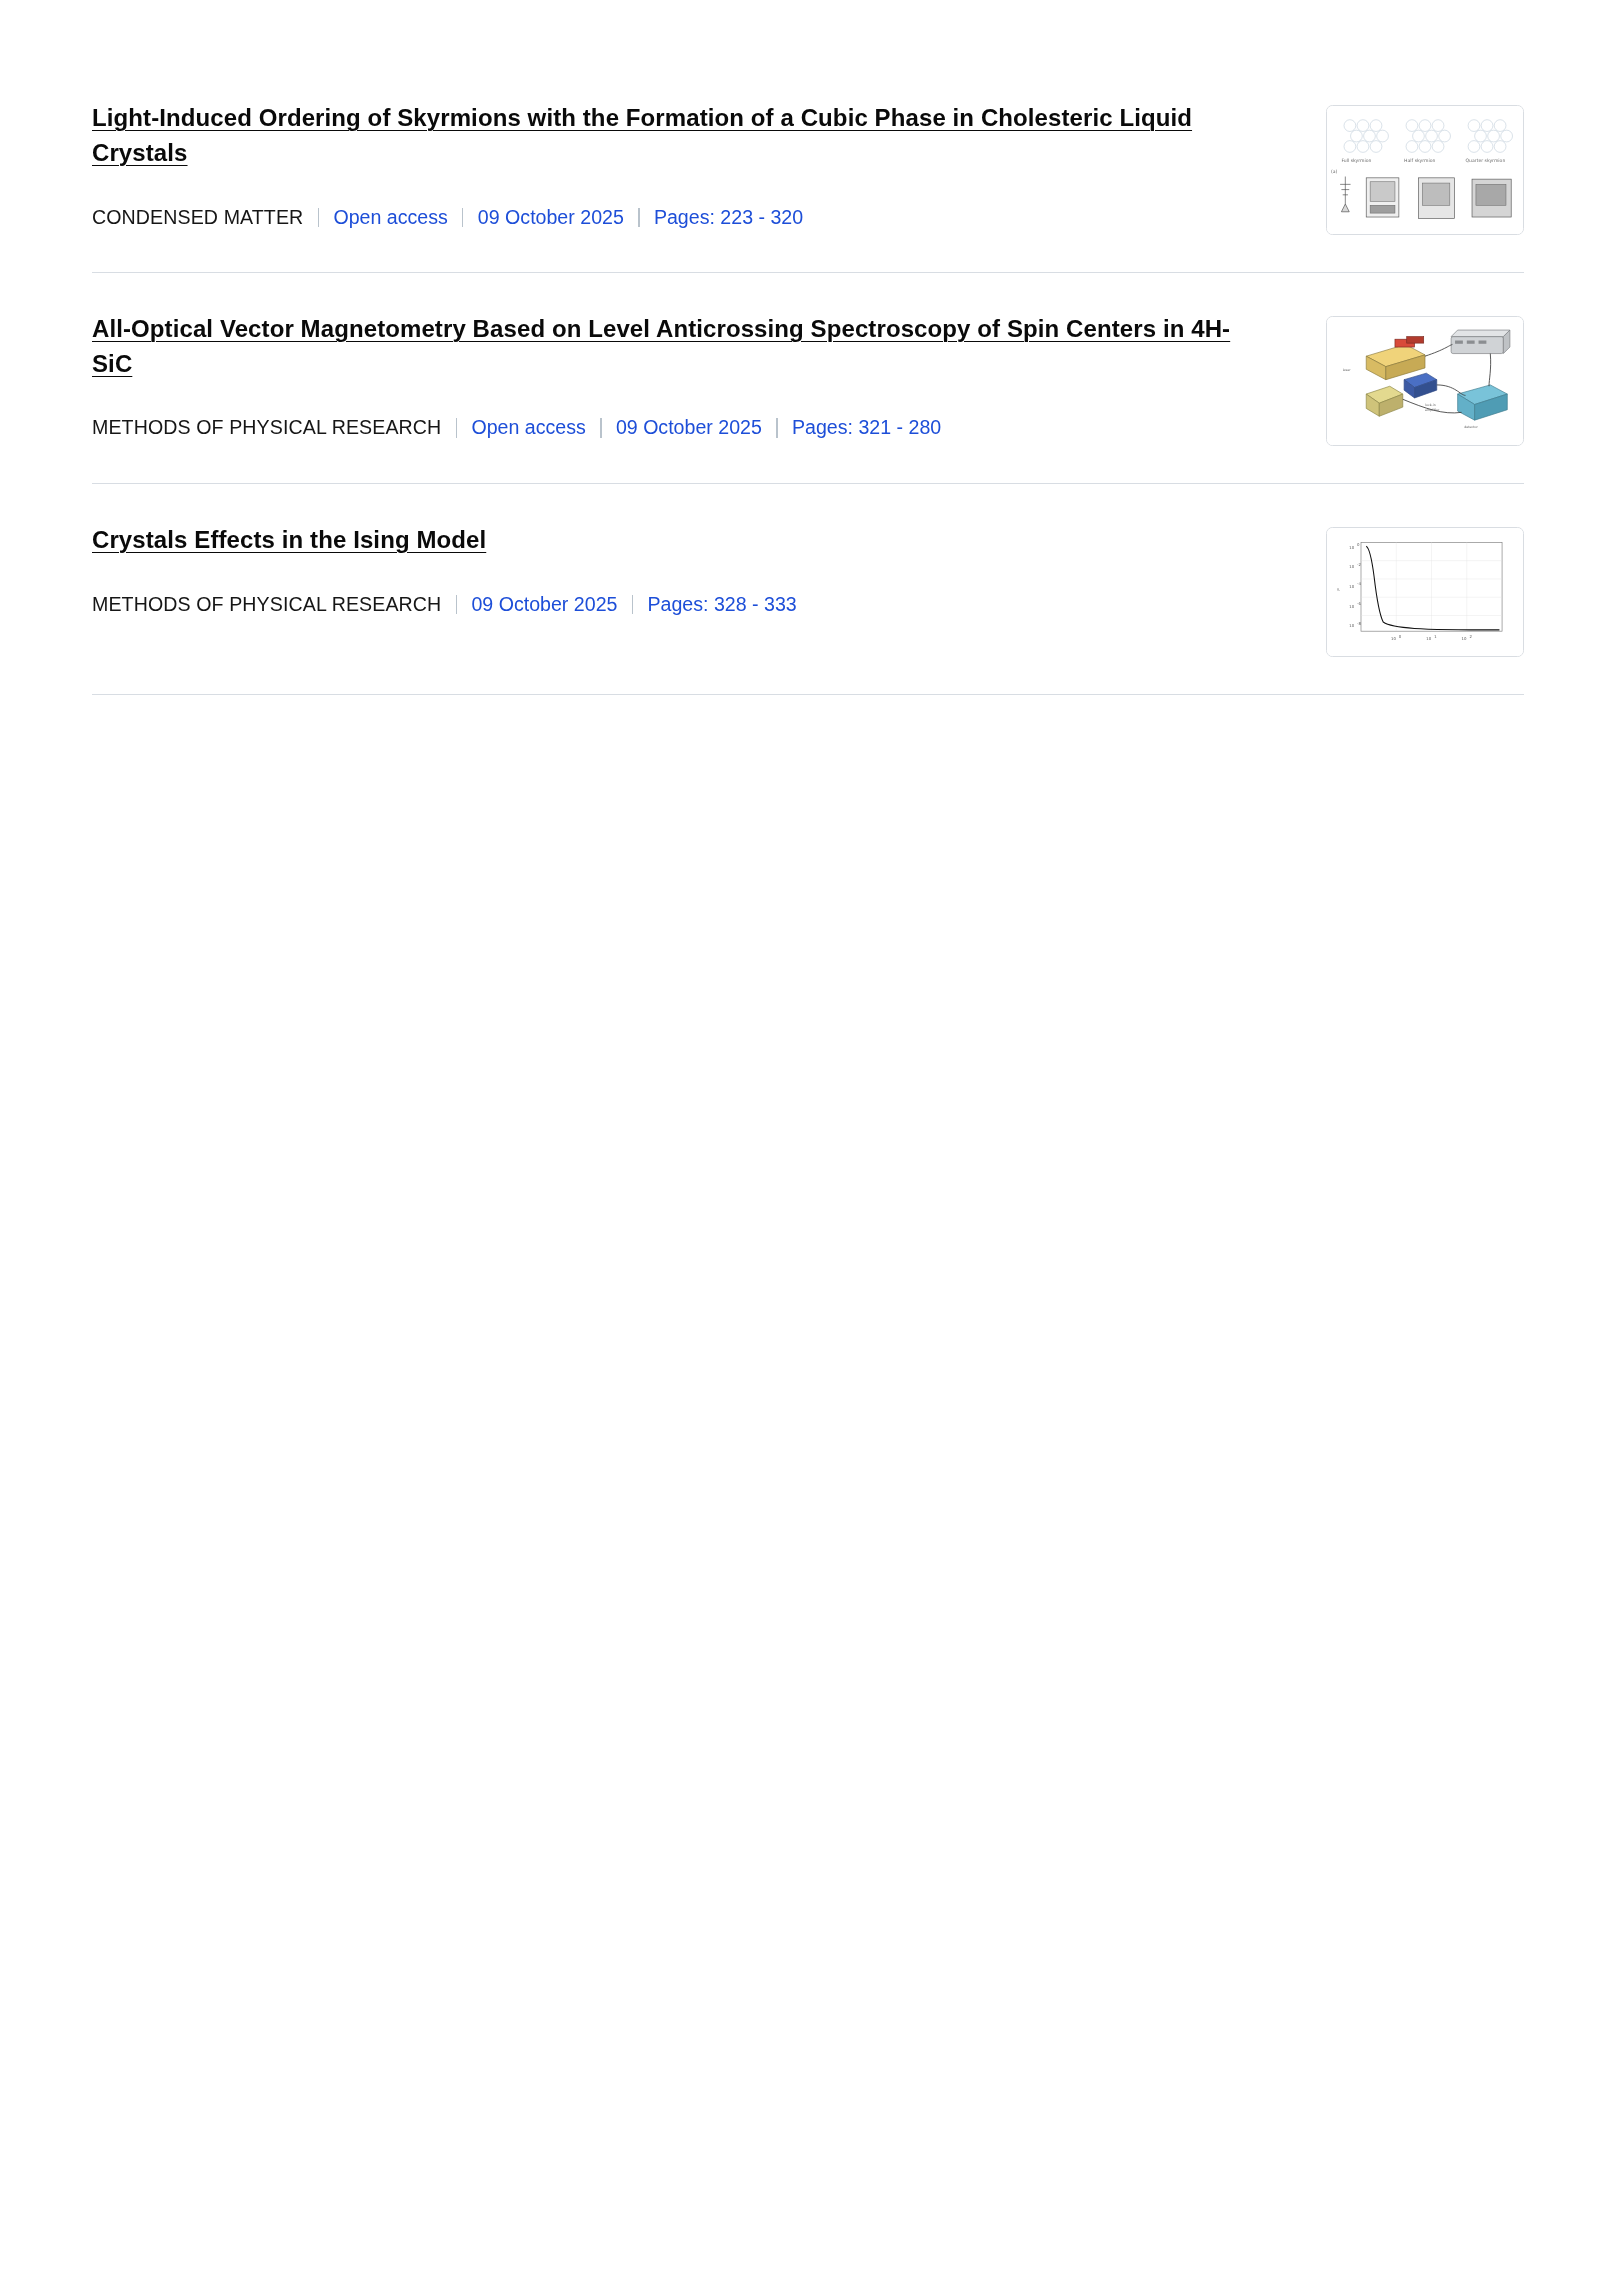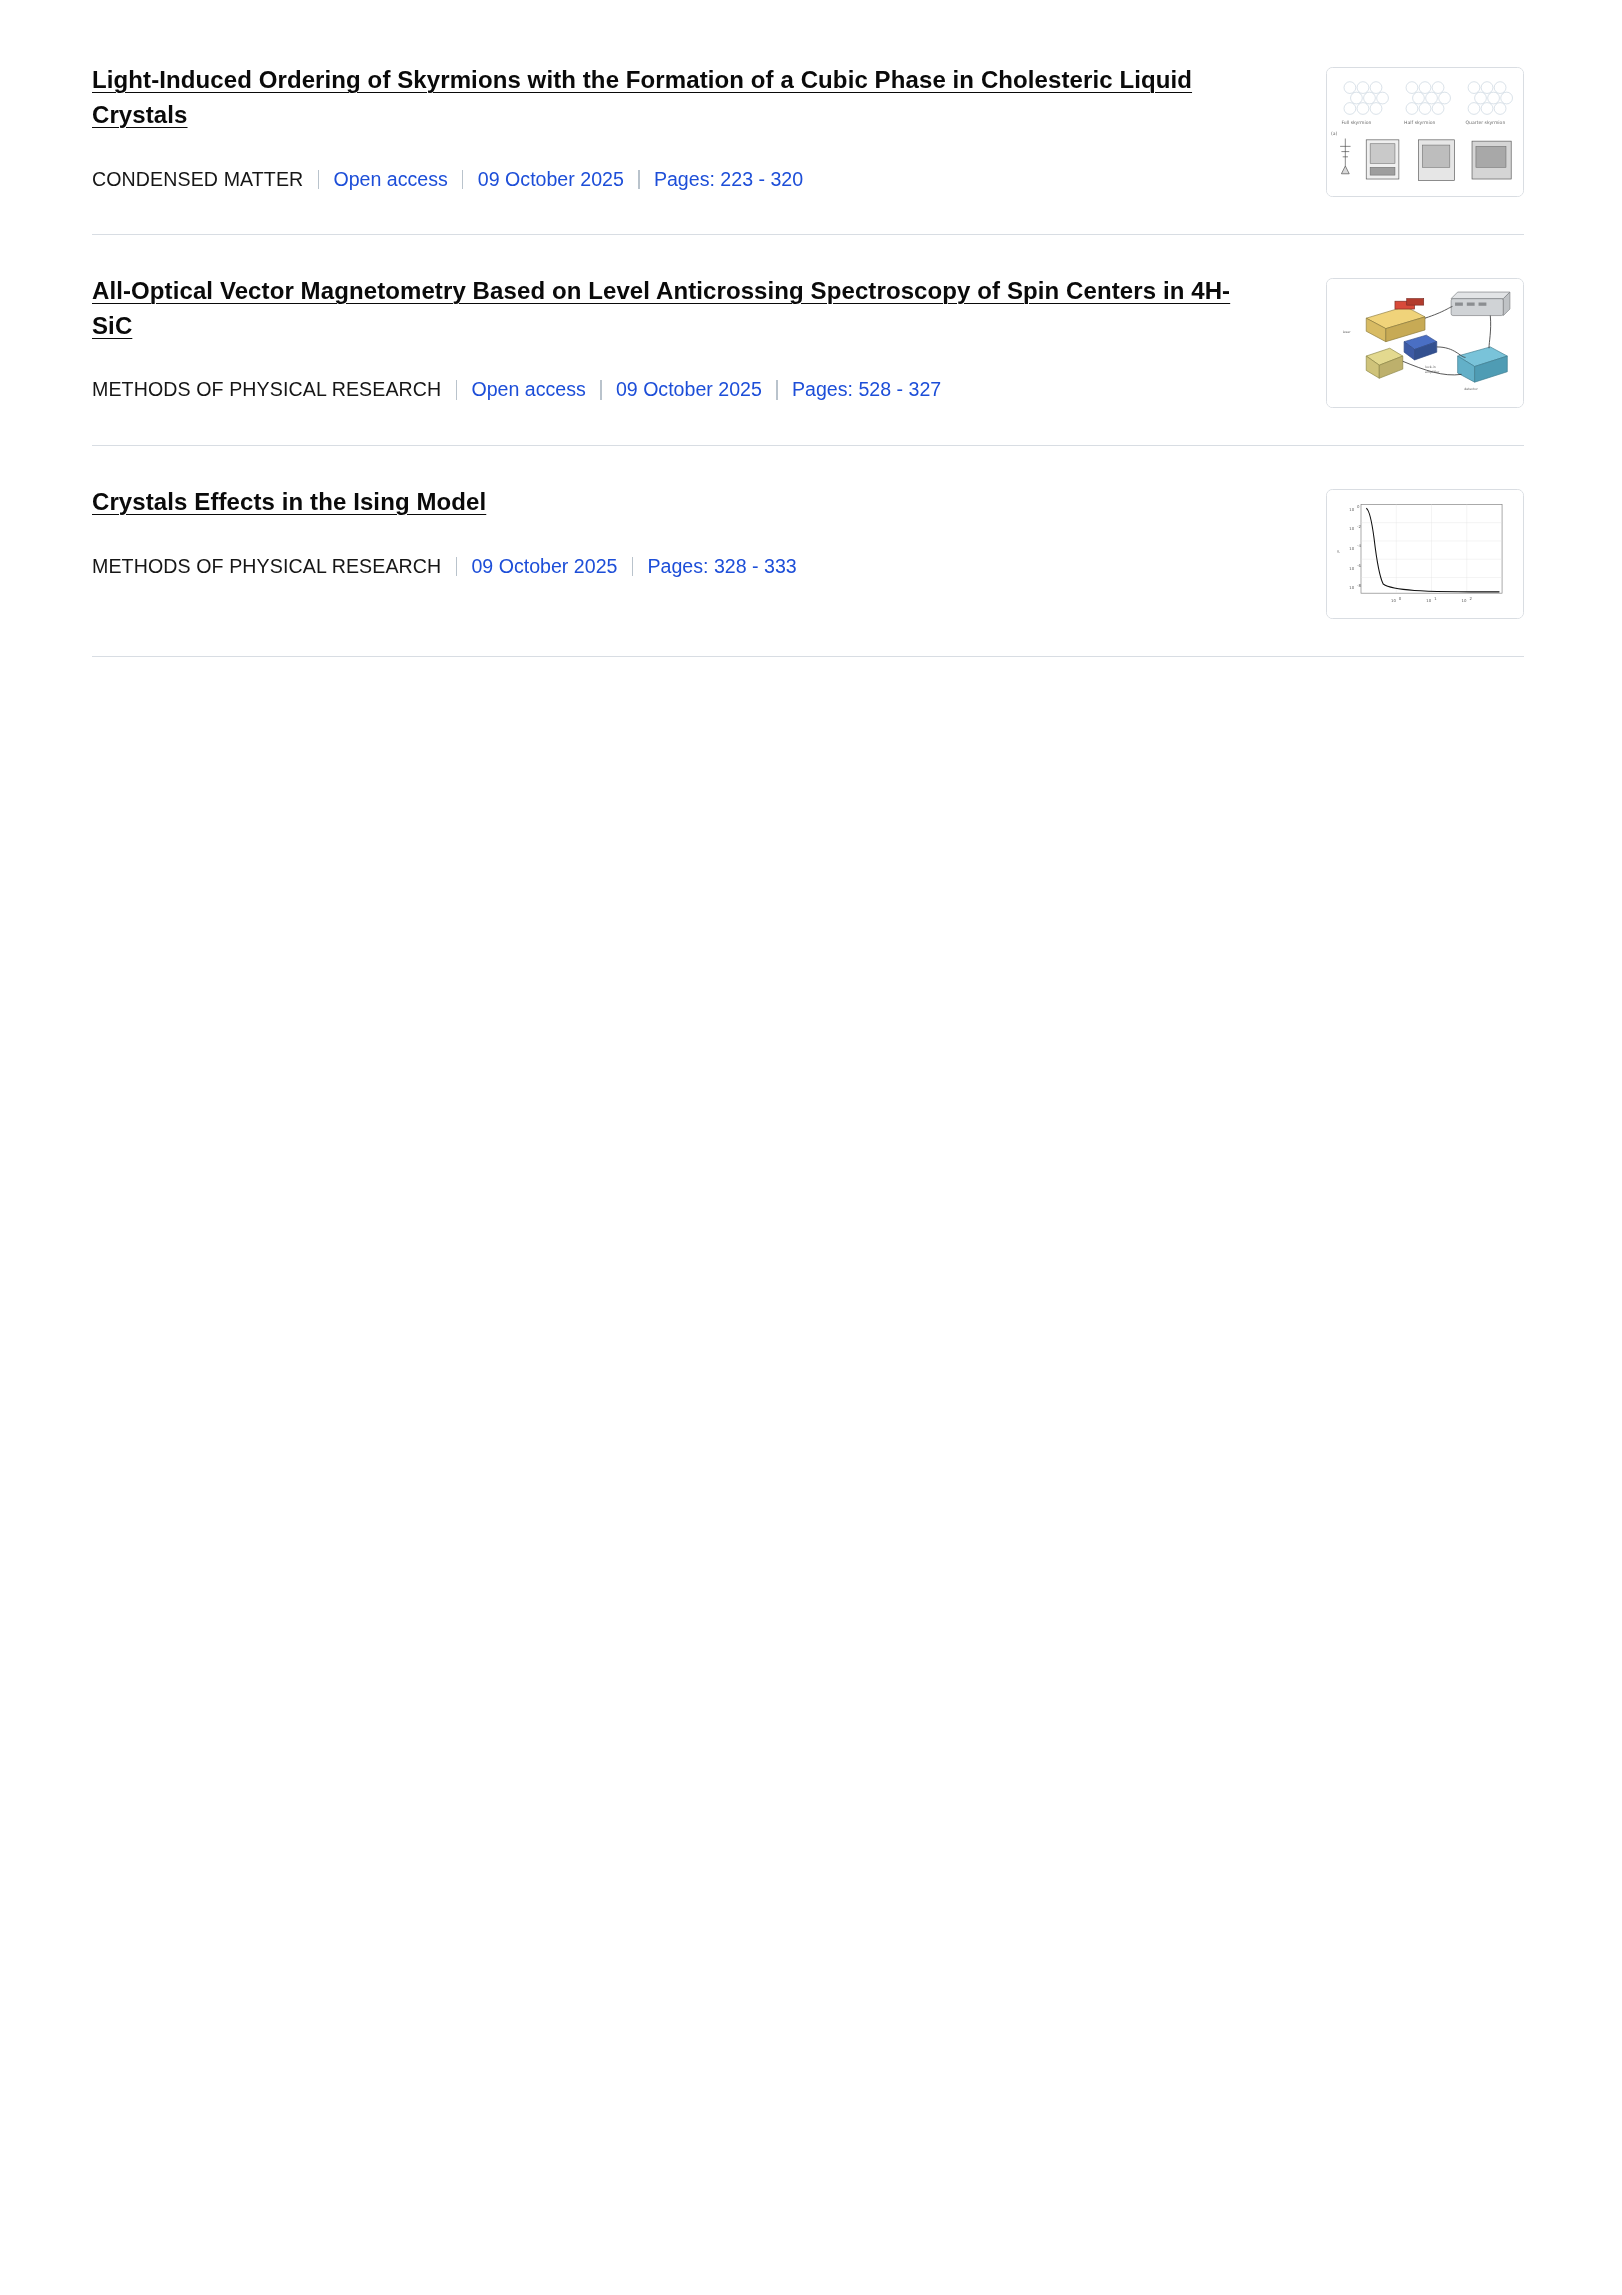--- a/index.html
+++ b/index.html
@@ -12,21 +12,21 @@
     height: 2295px;
     font-family: "Liberation Sans", sans-serif;
     color: #1a1a1a;
     -webkit-font-smoothing: antialiased;
   }
   .page {
     position: relative;
     width: 1622px;
     height: 1836px;
     box-sizing: border-box;
-    padding: 63px 98px 0 92px;
+    padding: 101px 98px 0 92px;
   }
   .article-list {
     display: block;
   }
   .article {
     position: relative;
     display: flex;
     align-items: flex-start;
     justify-content: space-between;
     border-bottom: 1.3px solid #d8dde3;
@@ -180,21 +180,21 @@
     <div class="article">
       <div class="article-inner">
         <a class="article-title">All-Optical Vector Magnetometry Based on Level Anticrossing Spectroscopy of Spin Centers in 4H-SiC</a>
         <div class="article-meta">
           <span class="meta-section">METHODS OF PHYSICAL RESEARCH</span>
           <span class="meta-sep"></span>
           <span class="meta-item">Open access</span>
           <span class="meta-sep"></span>
           <span class="meta-item">09 October 2025</span>
           <span class="meta-sep"></span>
-          <span class="meta-item">Pages: 528 - 327</span>
+          <span class="meta-item">Pages: 321 - 280</span>
         </div>
       </div>
       <div class="thumb">
         <svg viewBox="0 0 300 196" xmlns="http://www.w3.org/2000/svg">
           <rect x="0" y="0" width="300" height="196" fill="#ffffff"></rect>
           <g>
             <rect x="190" y="30" width="80" height="26" rx="3" fill="#d0d3d6" stroke="#7a7d80" stroke-width="1"></rect>
             <rect x="196" y="36" width="12" height="5" fill="#8b8e91"></rect>
             <rect x="214" y="36" width="12" height="5" fill="#8b8e91"></rect>
             <rect x="232" y="36" width="12" height="5" fill="#8b8e91"></rect>

